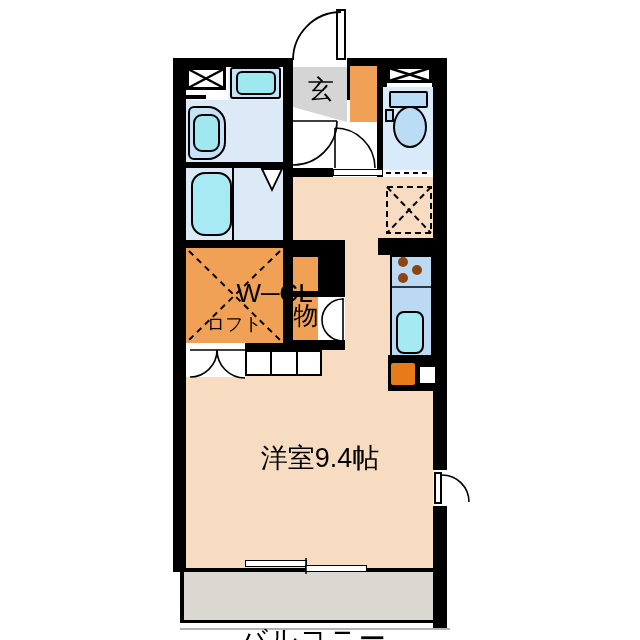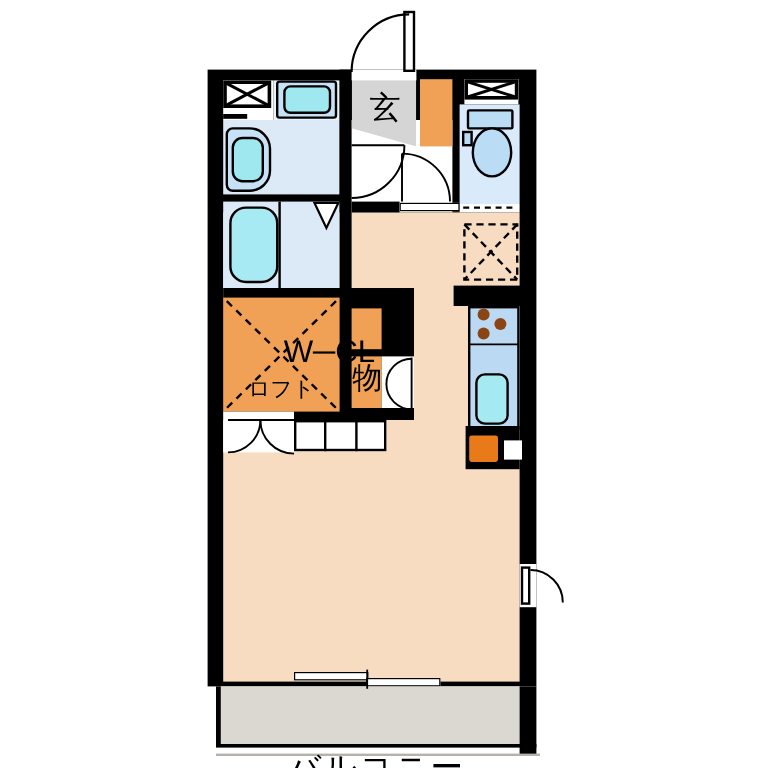--- a/index.html
+++ b/index.html
@@ -143,15 +143,16 @@
 
     <path d="M 442,475 A 27,27 0 0 1 469,502" fill="none" stroke="#000" stroke-width="1.6"></path>
 
     <line x1="306" y1="558" x2="306" y2="574" stroke="#000" stroke-width="1.5"></line>
   </svg>
 
   <div class="abs label" style="left:295px;top:75px;width:52px;font-size:26px;">玄</div>
   <div class="abs label" style="left:186px;top:279px;width:97px;font-size:26px;margin-left:40px;">W─CL</div>
   <div class="abs label" style="left:186px;top:315px;width:97px;font-size:18px;">ロフト</div>
   <div class="abs label" style="left:291px;top:302px;width:30px;font-size:25px;">物</div>
+  <div class="abs label" style="left:203px;top:444px;width:234px;font-size:27px;">洋室9.4帖</div>
   <div class="abs label" style="left:214px;top:582px;width:200px;font-size:27px;letter-spacing:2px;margin-top:43px;">バルコニー</div>
 
 </div>
 
 </body></html>

